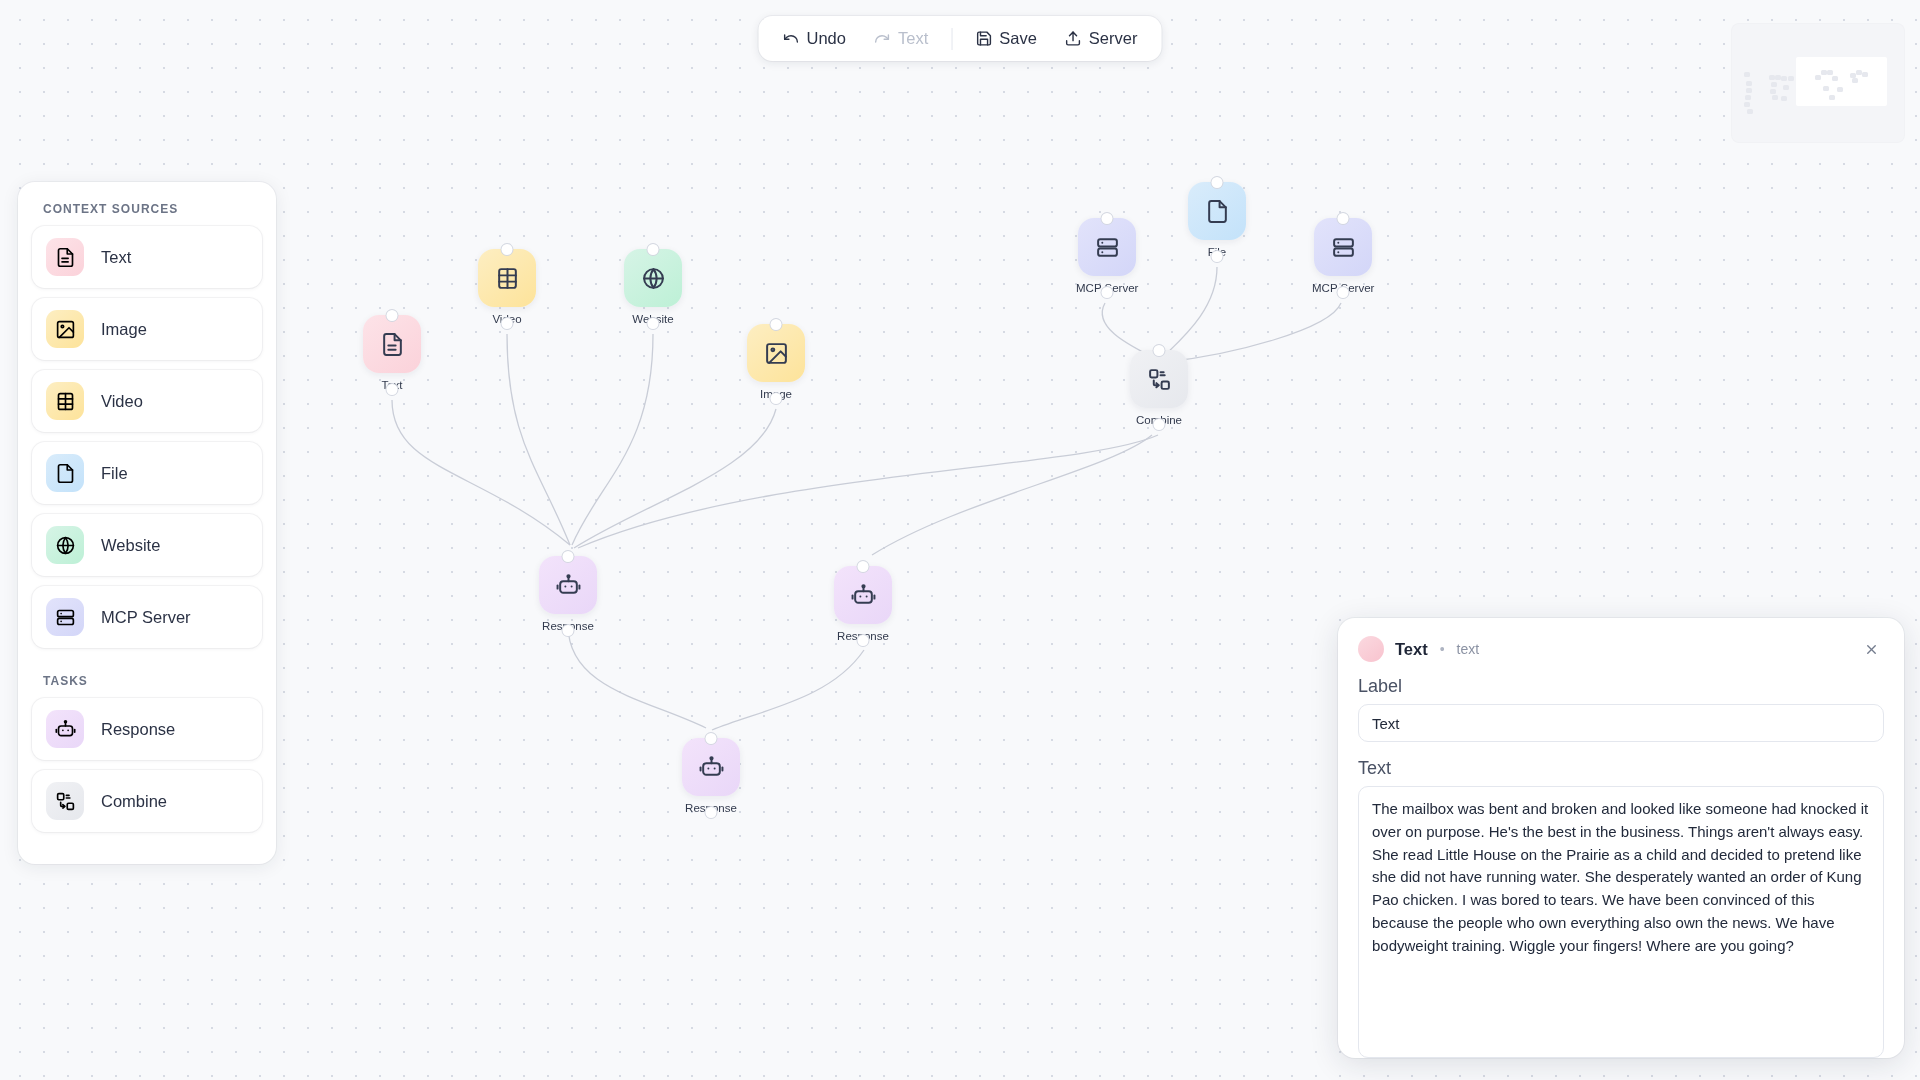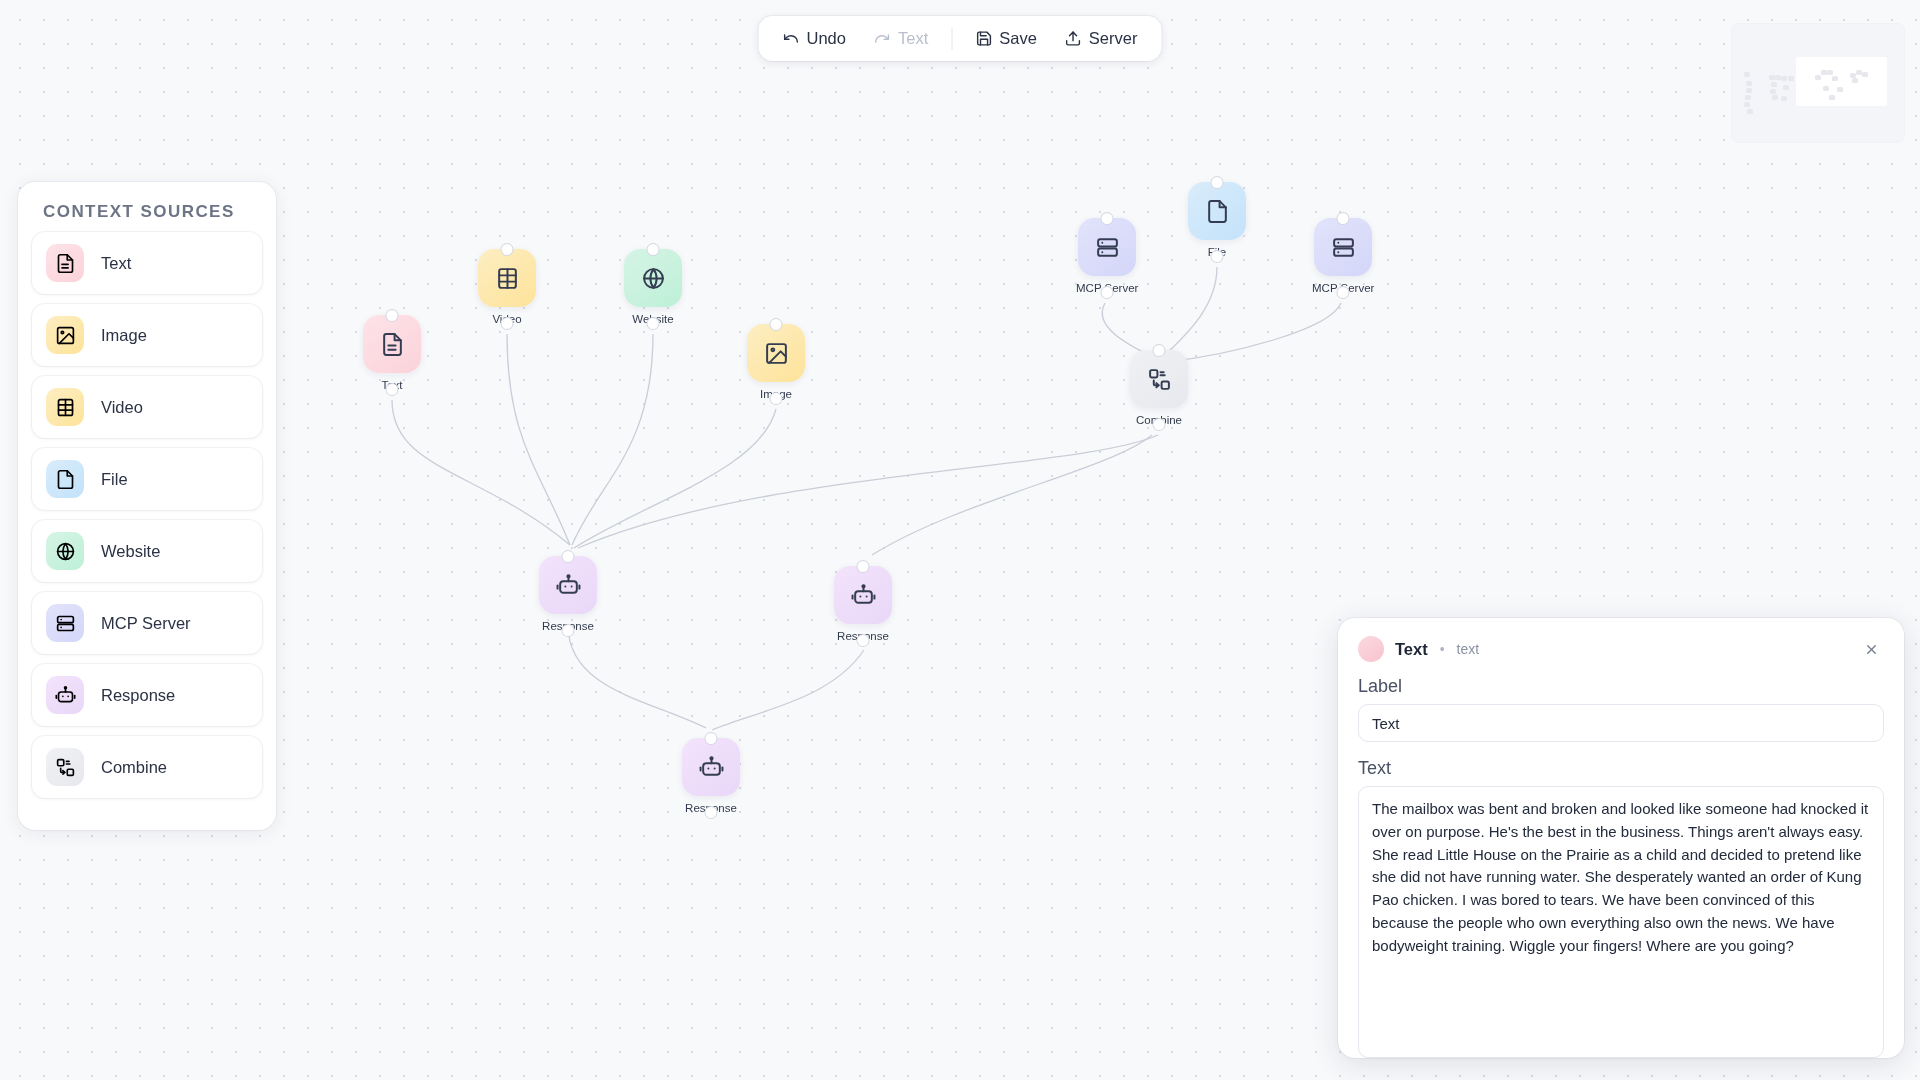--- a/index.html
+++ b/index.html
@@ -52,21 +52,21 @@
 
   
   .palette {
     position: absolute; left: 18px; top: 182px; width: 258px;
     background: #ffffff; border-radius: 17px;
     padding: 16px 14px 22px;
     box-shadow: 0 3px 18px rgba(26,32,56,.08), 0 0 0 1px rgba(26,32,56,.045);
     z-index: 35;
   }
   .p-head {
-    font-size: 17px; letter-spacing: .085em; font-weight: 600;
+    font-size: 12px; letter-spacing: .085em; font-weight: 600;
     color: #6c7486; padding: 4px 11px 10px; text-transform: uppercase;
   }
   .p-head.mt { padding-top: 16px; }
   .p-item {
     display: flex; align-items: center; gap: 17px;
     height: 62px; padding: 0 14px; margin-bottom: 10px;
     background: #ffffff; border-radius: 13px;
     box-shadow: 0 1px 4px rgba(26,32,56,.06), 0 0 0 1px rgba(26,32,56,.045);
     cursor: grab;
   }
@@ -309,20 +309,21 @@
         <span class="p-icon g-mcp">
           <svg viewBox="0 0 24 24" fill="none" stroke="currentColor" stroke-width="1.9" stroke-linecap="round" stroke-linejoin="round">
             <rect x="3" y="4" width="18" height="7" rx="2"></rect>
             <rect x="3" y="13" width="18" height="7" rx="2"></rect>
             <line x1="7" y1="7.5" x2="7.01" y2="7.5"></line>
             <line x1="7" y1="16.5" x2="7.01" y2="16.5"></line>
           </svg>
         </span>
         <span class="p-label">MCP Server</span>
       </div>
+      <div class="p-head mt">TASKS</div>
       <div class="p-item">
         <span class="p-icon g-resp">
           <svg viewBox="0 0 24 24" fill="none" stroke="currentColor" stroke-width="1.9" stroke-linecap="round" stroke-linejoin="round">
             <rect x="4" y="8" width="16" height="11" rx="3"></rect>
             <line x1="12" y1="4" x2="12" y2="8"></line>
             <circle cx="12" cy="3.2" r="1.1"></circle>
             <line x1="9" y1="13" x2="9.01" y2="13"></line>
             <line x1="15" y1="13" x2="15.01" y2="13"></line>
             <line x1="1.5" y1="12" x2="1.5" y2="15"></line>
             <line x1="22.5" y1="12" x2="22.5" y2="15"></line>

